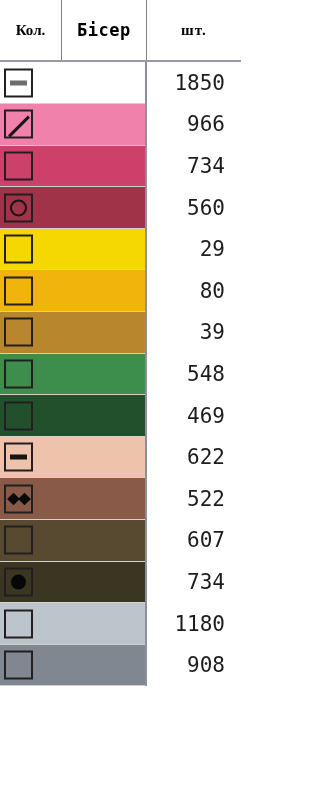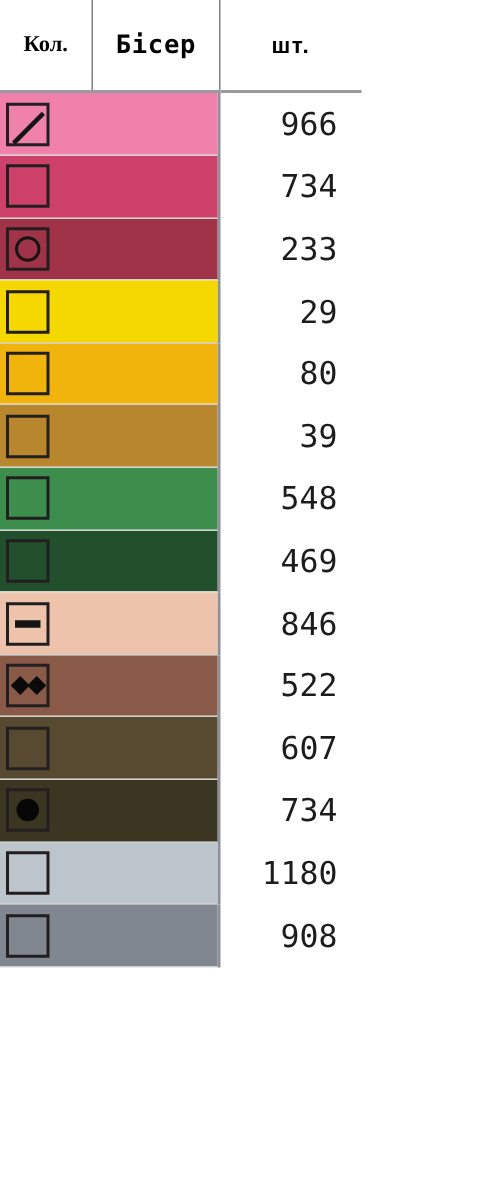--- a/index.html
+++ b/index.html
@@ -45,21 +45,21 @@
     width: 79px;
     font-family: "DejaVu Sans Mono", "Liberation Mono", monospace;
     font-weight: bold;
     font-size: 17px;
     letter-spacing: 0.5px;
     border-right: 1px solid #7f7f86;
     border-bottom: 2px solid #9a9aa2;
   }
   .head-col-sht {
     width: 89px;
-    font-family: Liberation Sans, sans-serif;
+    font-family: Liberation Serif, serif;
     font-weight: bold;
     font-size: 15px;
     letter-spacing: 1px;
     border-bottom: 2px solid #9a9aa2;
   }
 
   
   .data-row {
     height: 39.6px;
   }
@@ -171,20 +171,30 @@
   <thead>
     <tr class="head-row">
       <th class="head-cell head-col-kol">Кол.</th>
       <th class="head-cell head-col-biser">Бісер</th>
       <th class="head-cell head-col-sht">шт.</th>
     </tr>
   </thead>
   <tbody id="rows-body">
       <tr class="data-row">
         <td class="swatch-cell" colspan="2">
+          <div class="swatch-inner" style="background: rgb(255, 255, 255);">
+            <div class="sym-box white-fill">
+              <span class="gl-dash"></span>
+            </div>
+          </div>
+        </td>
+        <td class="count-cell">1850</td>
+      </tr>
+      <tr class="data-row">
+        <td class="swatch-cell" colspan="2">
           <div class="swatch-inner" style="background: rgb(239, 129, 171);">
             <div class="sym-box">
               <span class="gl-slash"></span>
             </div>
           </div>
         </td>
         <td class="count-cell">966</td>
       </tr>
       <tr class="data-row">
         <td class="swatch-cell" colspan="2">
@@ -195,21 +205,21 @@
         <td class="count-cell">734</td>
       </tr>
       <tr class="data-row">
         <td class="swatch-cell" colspan="2">
           <div class="swatch-inner" style="background: rgb(160, 51, 71);">
             <div class="sym-box">
               <span class="gl-ring"></span>
             </div>
           </div>
         </td>
-        <td class="count-cell">233</td>
+        <td class="count-cell">560</td>
       </tr>
       <tr class="data-row">
         <td class="swatch-cell" colspan="2">
           <div class="swatch-inner" style="background: rgb(245, 216, 0);">
             <div class="sym-box"></div>
           </div>
         </td>
         <td class="count-cell">29</td>
       </tr>
       <tr class="data-row">
@@ -245,21 +255,21 @@
         <td class="count-cell">469</td>
       </tr>
       <tr class="data-row">
         <td class="swatch-cell" colspan="2">
           <div class="swatch-inner" style="background: rgb(238, 195, 171);">
             <div class="sym-box">
               <span class="gl-dash-dark"></span>
             </div>
           </div>
         </td>
-        <td class="count-cell">846</td>
+        <td class="count-cell">622</td>
       </tr>
       <tr class="data-row">
         <td class="swatch-cell" colspan="2">
           <div class="swatch-inner" style="background: rgb(138, 90, 73);">
             <div class="sym-box">
               <span class="gl-diamonds">
                 <i></i>
                 <i></i>
               </span>
             </div>

